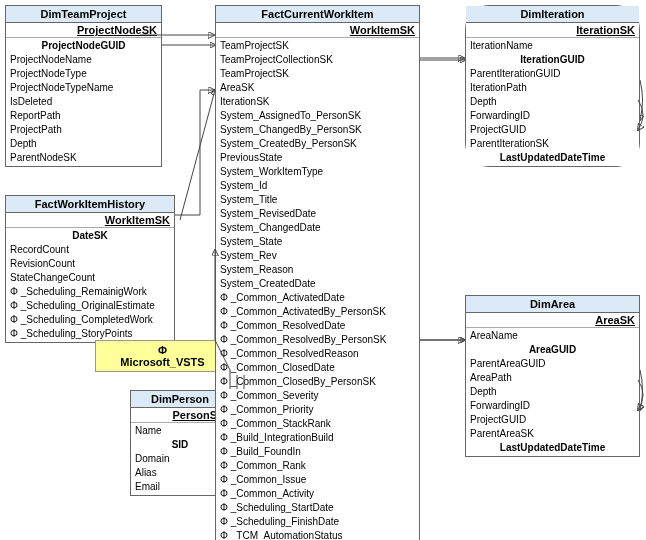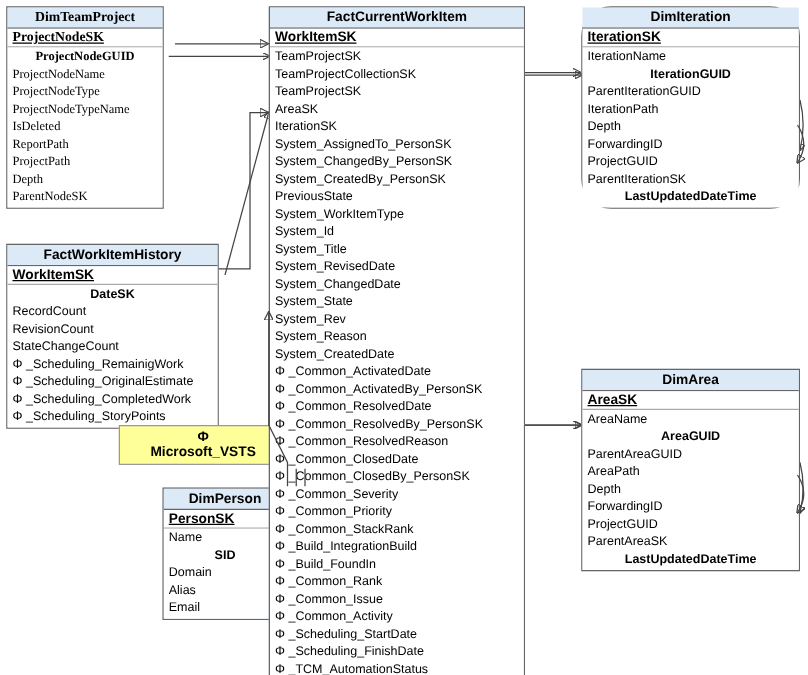--- a/index.html
+++ b/index.html
@@ -30,20 +30,21 @@
       padding: 2px 4px;
       border-bottom: 1px solid #666;
     }
     .entity-section-header {
       background: #fff;
       font-weight: bold;
       font-size: 11px;
       padding: 1px 4px;
       text-decoration: underline;
       border-bottom: 1px solid #aaa;
+      text-align: right;
     }
     .entity-fields {
       background: #fff;
       padding: 1px 4px;
     }
     .field-row {
       font-size: 10px;
       line-height: 14px;
       white-space: nowrap;
     }
@@ -98,21 +99,21 @@
     <line x1="180" y1="220" x2="215" y2="90" marker-end="url(#arrow)"></line>
 
     <line x1="230" y1="420" x2="230" y2="390" marker-end="url(#arrow)"></line>
     <line x1="240" y1="430" x2="240" y2="385"></line>
 
     <path d="M640,80 Q645,100 640,120" marker-end="url(#arrow)"></path>
 
     <path d="M640,370 Q645,390 640,410" marker-end="url(#arrow)"></path>
   </svg>
 
-  <div class="entity-box" style="left:5px; top:5px; width:126px;font-family:Liberation Serif, serif;">
+  <div class="entity-box" style="left:5px; top:5px; width:157px;">
     <div class="entity-header">DimTeamProject</div>
     <div class="entity-section-header">ProjectNodeSK</div>
     <div class="entity-fields">
       <div class="field-row field-bold">ProjectNodeGUID</div>
       <div class="field-row">ProjectNodeName</div>
       <div class="field-row">ProjectNodeType</div>
       <div class="field-row">ProjectNodeTypeName</div>
       <div class="field-row">IsDeleted</div>
       <div class="field-row">ReportPath</div>
       <div class="field-row">ProjectPath</div>

